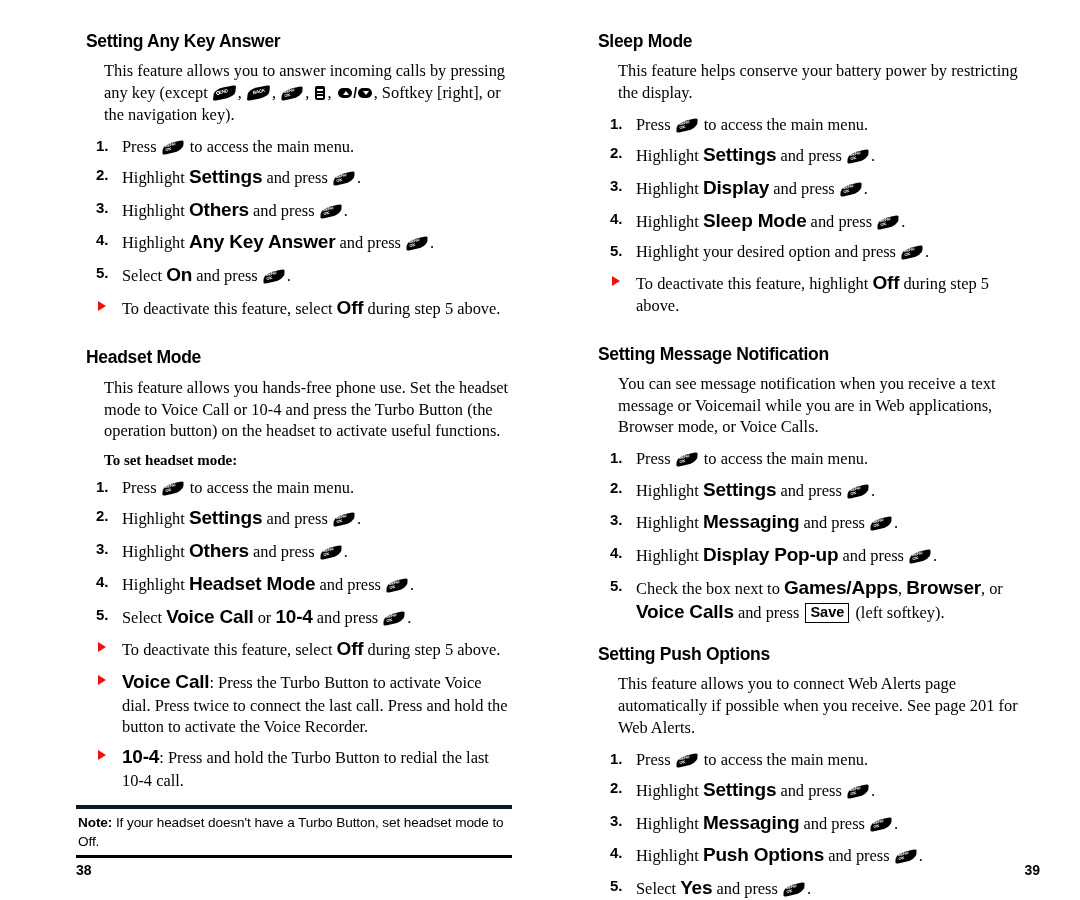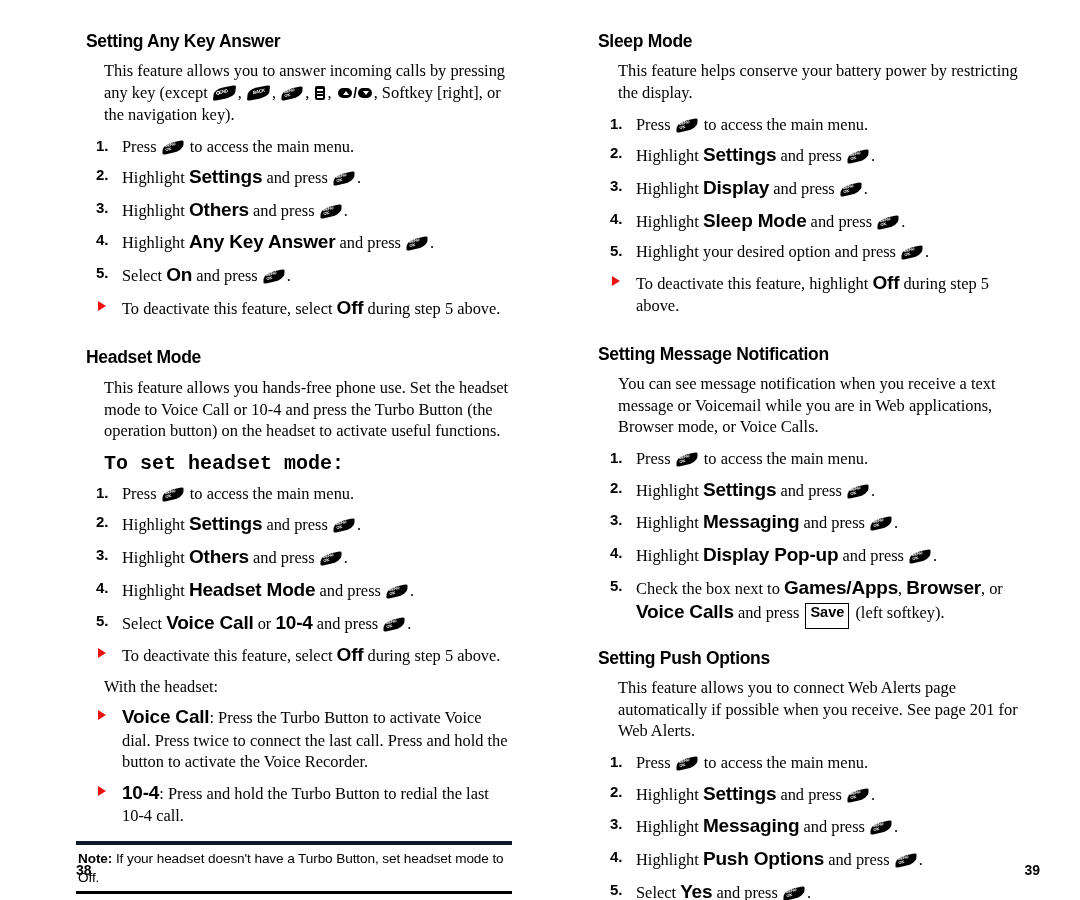--- a/index.html
+++ b/index.html
@@ -47,23 +47,23 @@
   p.para {
     font-size: 16.4px;
     line-height: 1.33;
     margin: 0 0 10px 0;
     padding-left: 28px;
     text-align: left;
   }
   .col-right p.para { padding-left: 22px; }
 
   p.subhead {
-    font-family: Liberation Mono, monospace;
-    font-weight: bold;
-    font-size: 20px;
+    font-family: Liberation Serif, serif;
+    font-weight: bold;
+    font-size: 15px;
     margin: 0 0 8px 0;
     padding-left: 28px;
   }
 
   ol.steps {
     list-style: none;
     margin: 0;
     padding: 0;
   }
   ol.steps li.step {
@@ -241,21 +241,21 @@
     width: 0; height: 0;
     border-left: 3px solid transparent;
     border-right: 3px solid transparent;
     border-top: 4px solid #fff;
   }
 
   
   .softkey-box {
     display: inline-block;
     border: 1.4px solid #000;
-    padding: 0 4px 7px 4px;
+    padding: 0 4px 1px 4px;
     font-family: "Liberation Sans", sans-serif;
     font-weight: bold;
     font-size: 14.5px;
     line-height: 1.12;
     margin: 0 2px;
     vertical-align: 1px;
   }
 
   
   .note-box {
@@ -343,21 +343,20 @@
       </li>
       <li class="step">
         <span class="num">5.</span><span>Select </span><b class="ui">Voice Call</b><span> or </span><b class="ui">10-4</b><span> and press </span><span class="key key-menu"><span class="body"></span><span class="lbl">MENU<br>OK</span></span><span>.</span>
       </li>
     </ol>
 
     <div class="bullet-row">
       <span class="tri"></span><span>To deactivate this feature, select </span><b class="ui">Off</b><span> during step 5 above.</span>
     </div>
 
-    <p class="plain-line">With the headset:</p>
 
     <div class="bullet-row">
       <span class="tri"></span><b class="ui">Voice Call</b><span>: Press the Turbo Button to activate Voice dial. Press twice to connect the last call. Press and hold the button to activate the Voice Recorder.</span>
     </div>
 
     <div class="bullet-row">
       <span class="tri"></span><b class="ui">10-4</b><span>: Press and hold the Turbo Button to redial the last 10-4 call.</span>
     </div>
 
     <div class="note-box">

